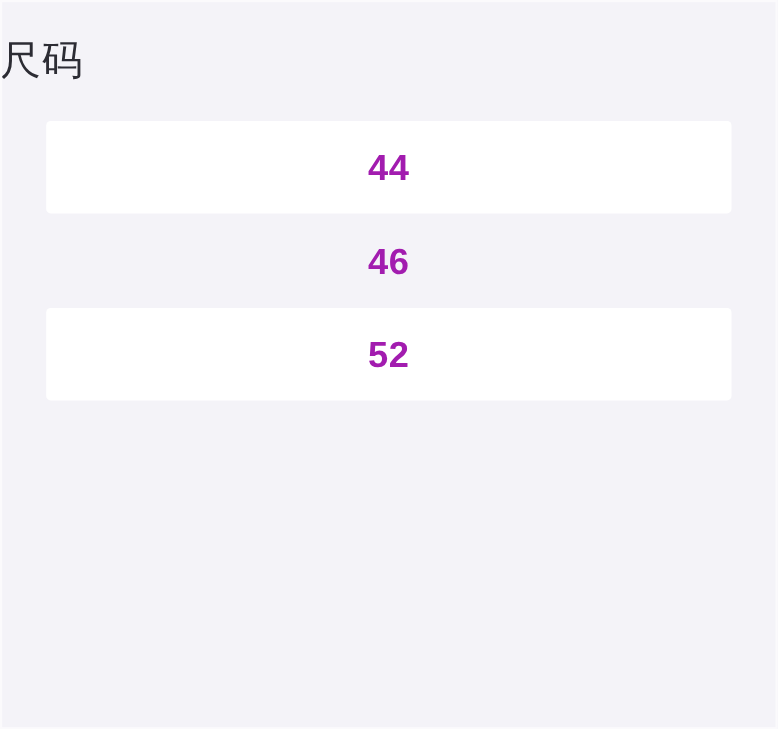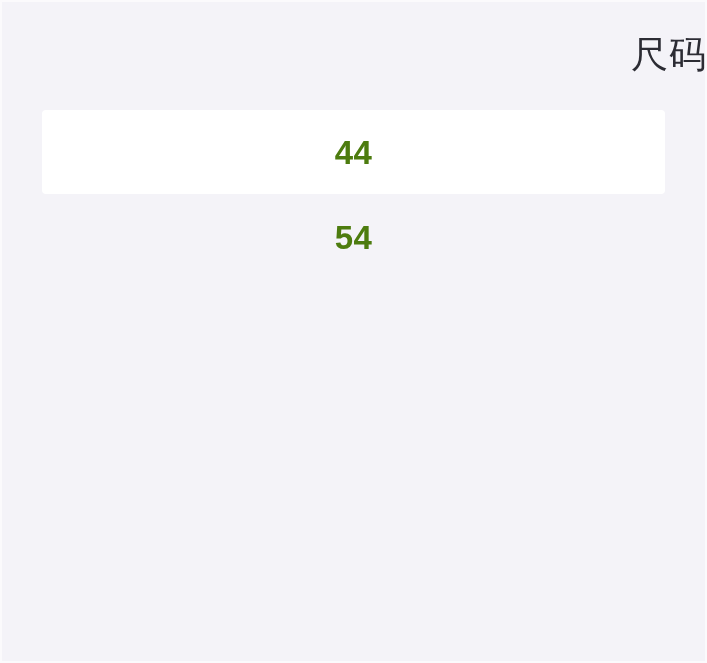--- a/index.html
+++ b/index.html
@@ -34,21 +34,21 @@
   .size-table {
     position: absolute;
     left: 0;
     top: 0;
     width: 707px;
   }
 
   .table-title {
     height: 110px;
     line-height: 110px;
-    text-align: right;
+    text-align: left;
     font-size: 37px;
     font-weight: 400;
     color: #2c2c34;
     letter-spacing: 1px;
   }
 
   .rows {
     position: relative;
   }
 
@@ -71,44 +71,47 @@
     background: #ffffff;
     border-radius: 4px;
     z-index: 0;
   }
 
   .size-cell {
     position: relative;
     z-index: 1;
     font-size: 33px;
     font-weight: 700;
-    color: #4d7c0f;
+    color: #a21caf;
     letter-spacing: 0.5px;
     text-align: center;
     width: 100%;
   }
 </style>
 </head>
 <body>
 
 <div class="page">
 
   <div class="size-table">
 
     <div class="table-title">尺码</div>
 
     <div class="rows">
 
       <div class="size-row banded">
         <div class="size-cell">44</div>
       </div>
 
+      <div class="size-row">
+        <div class="size-cell">46</div>
+      </div>
 
 
 
+      <div class="size-row banded">
+        <div class="size-cell">52</div>
+      </div>
 
-      <div class="size-row">
-        <div class="size-cell">54</div>
-      </div>
 
     </div>
   </div>
 </div>
 
 </body></html>

